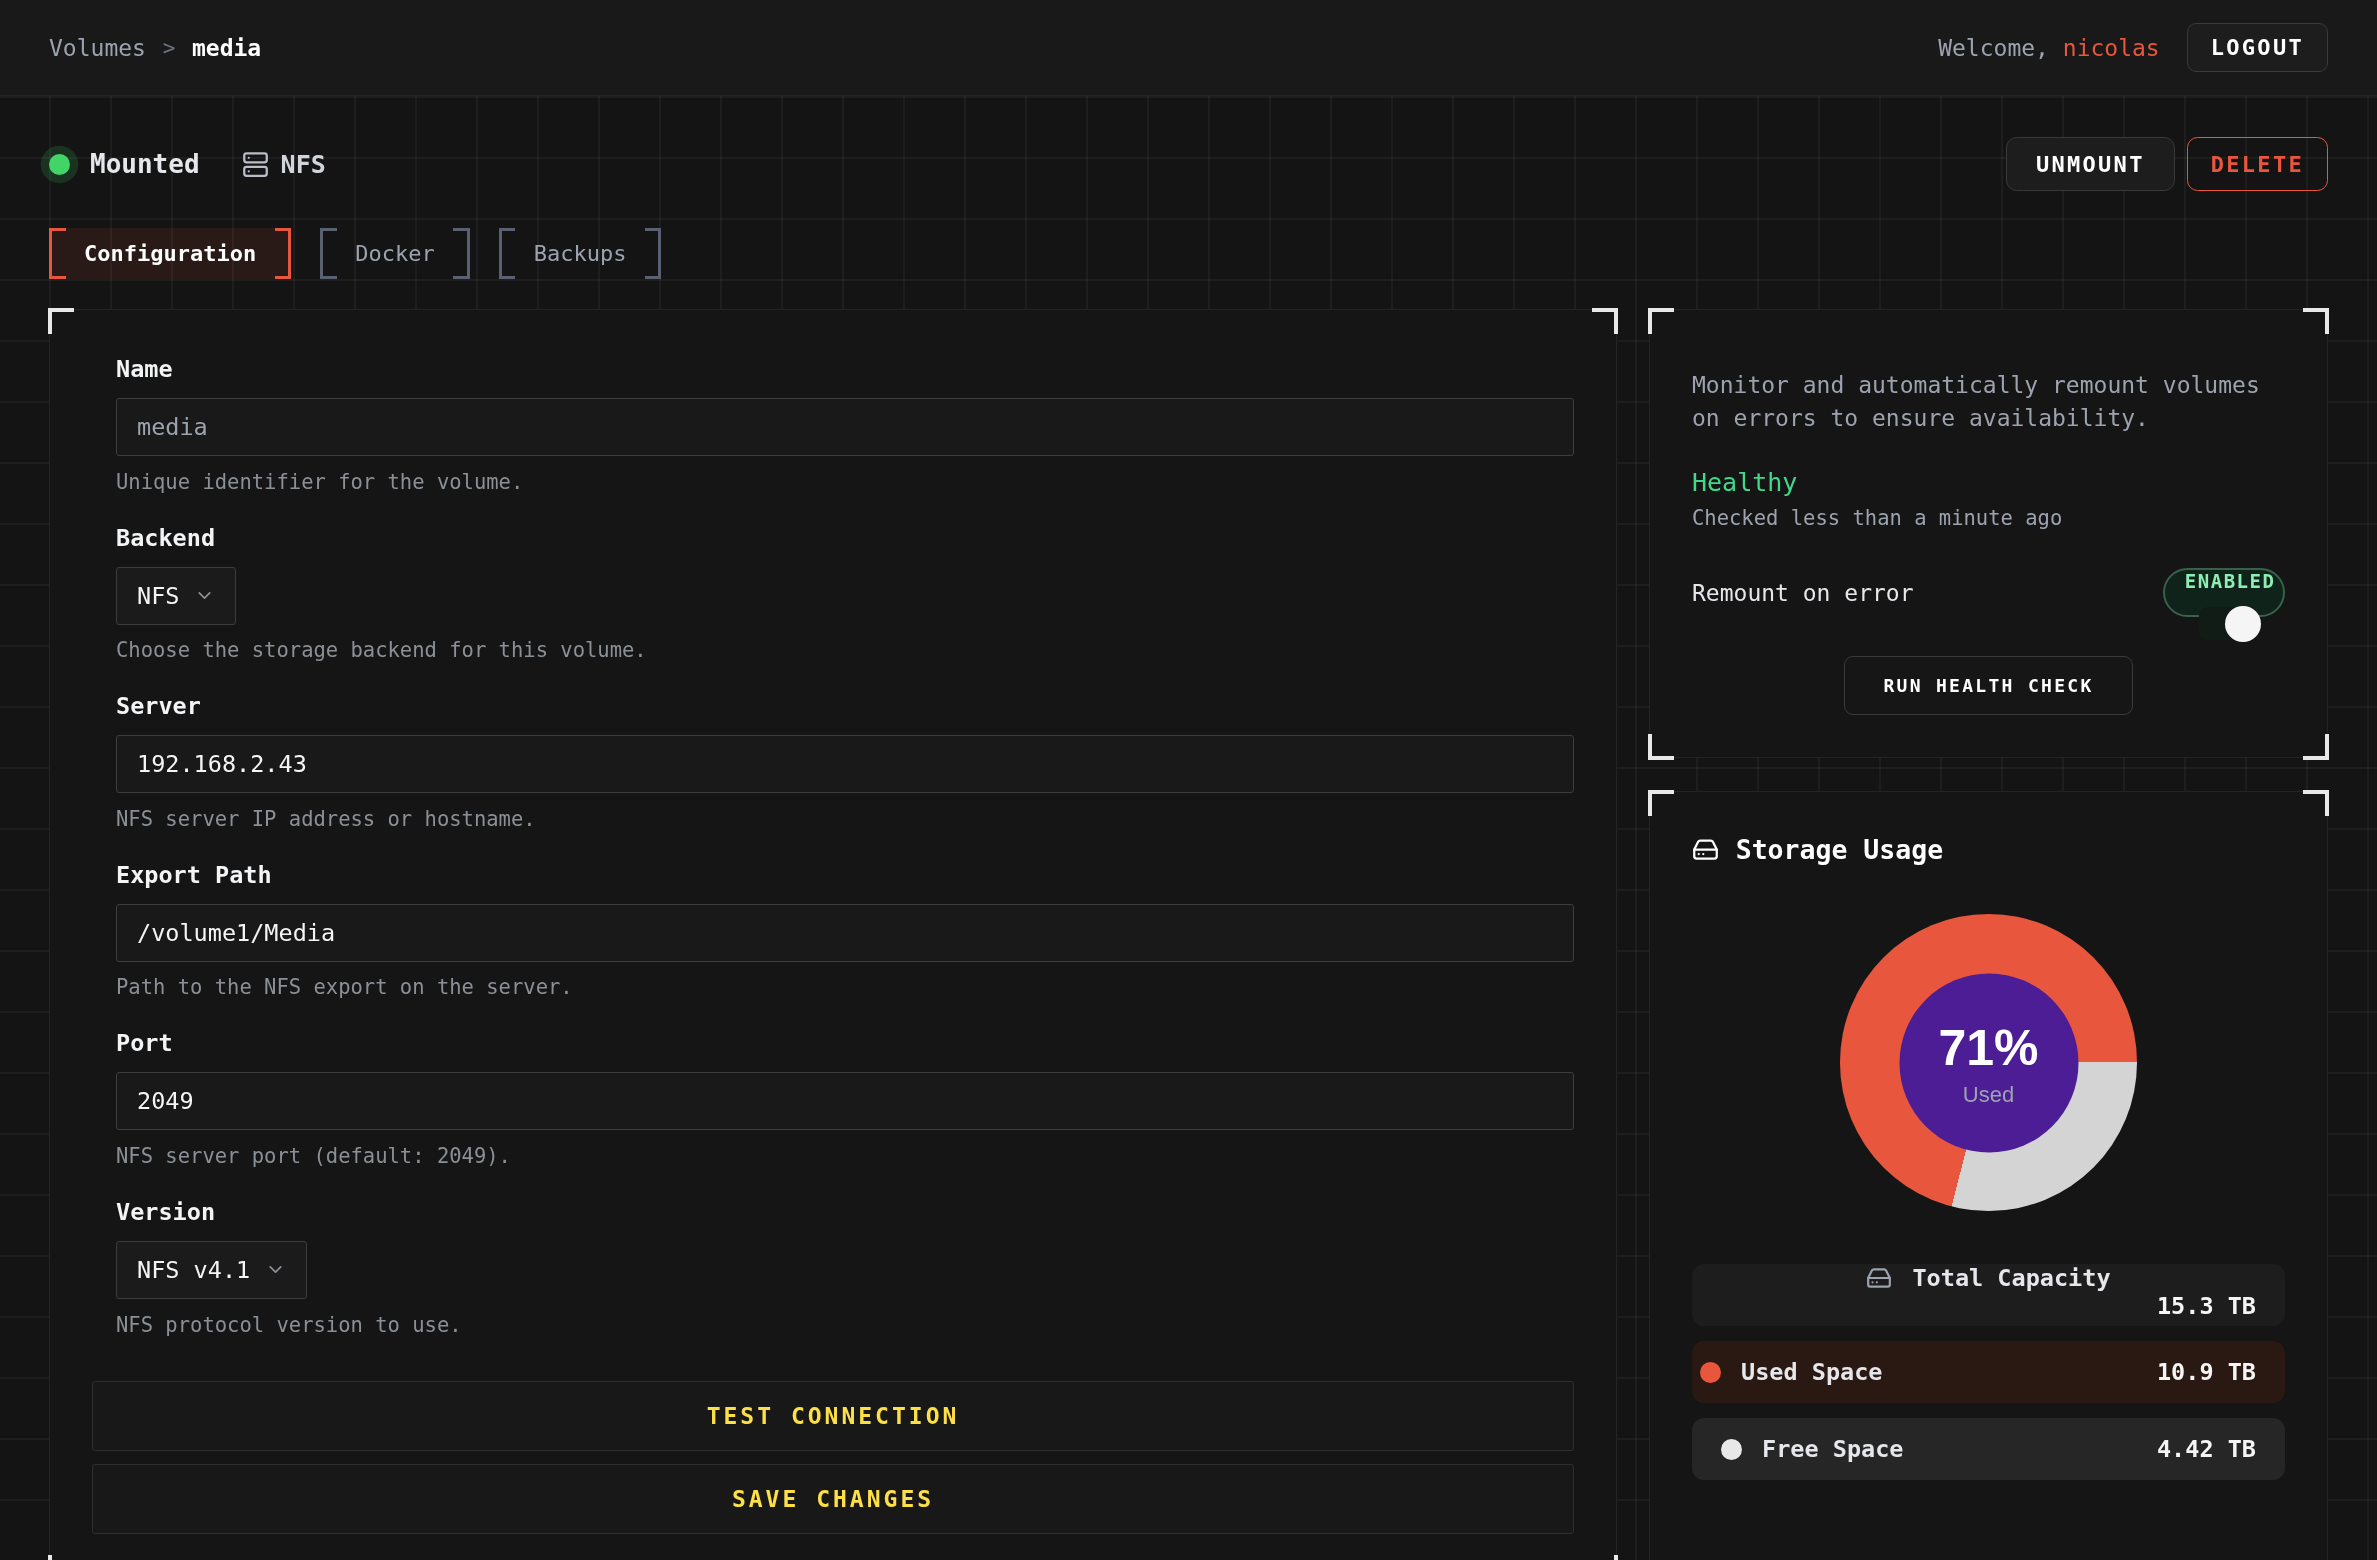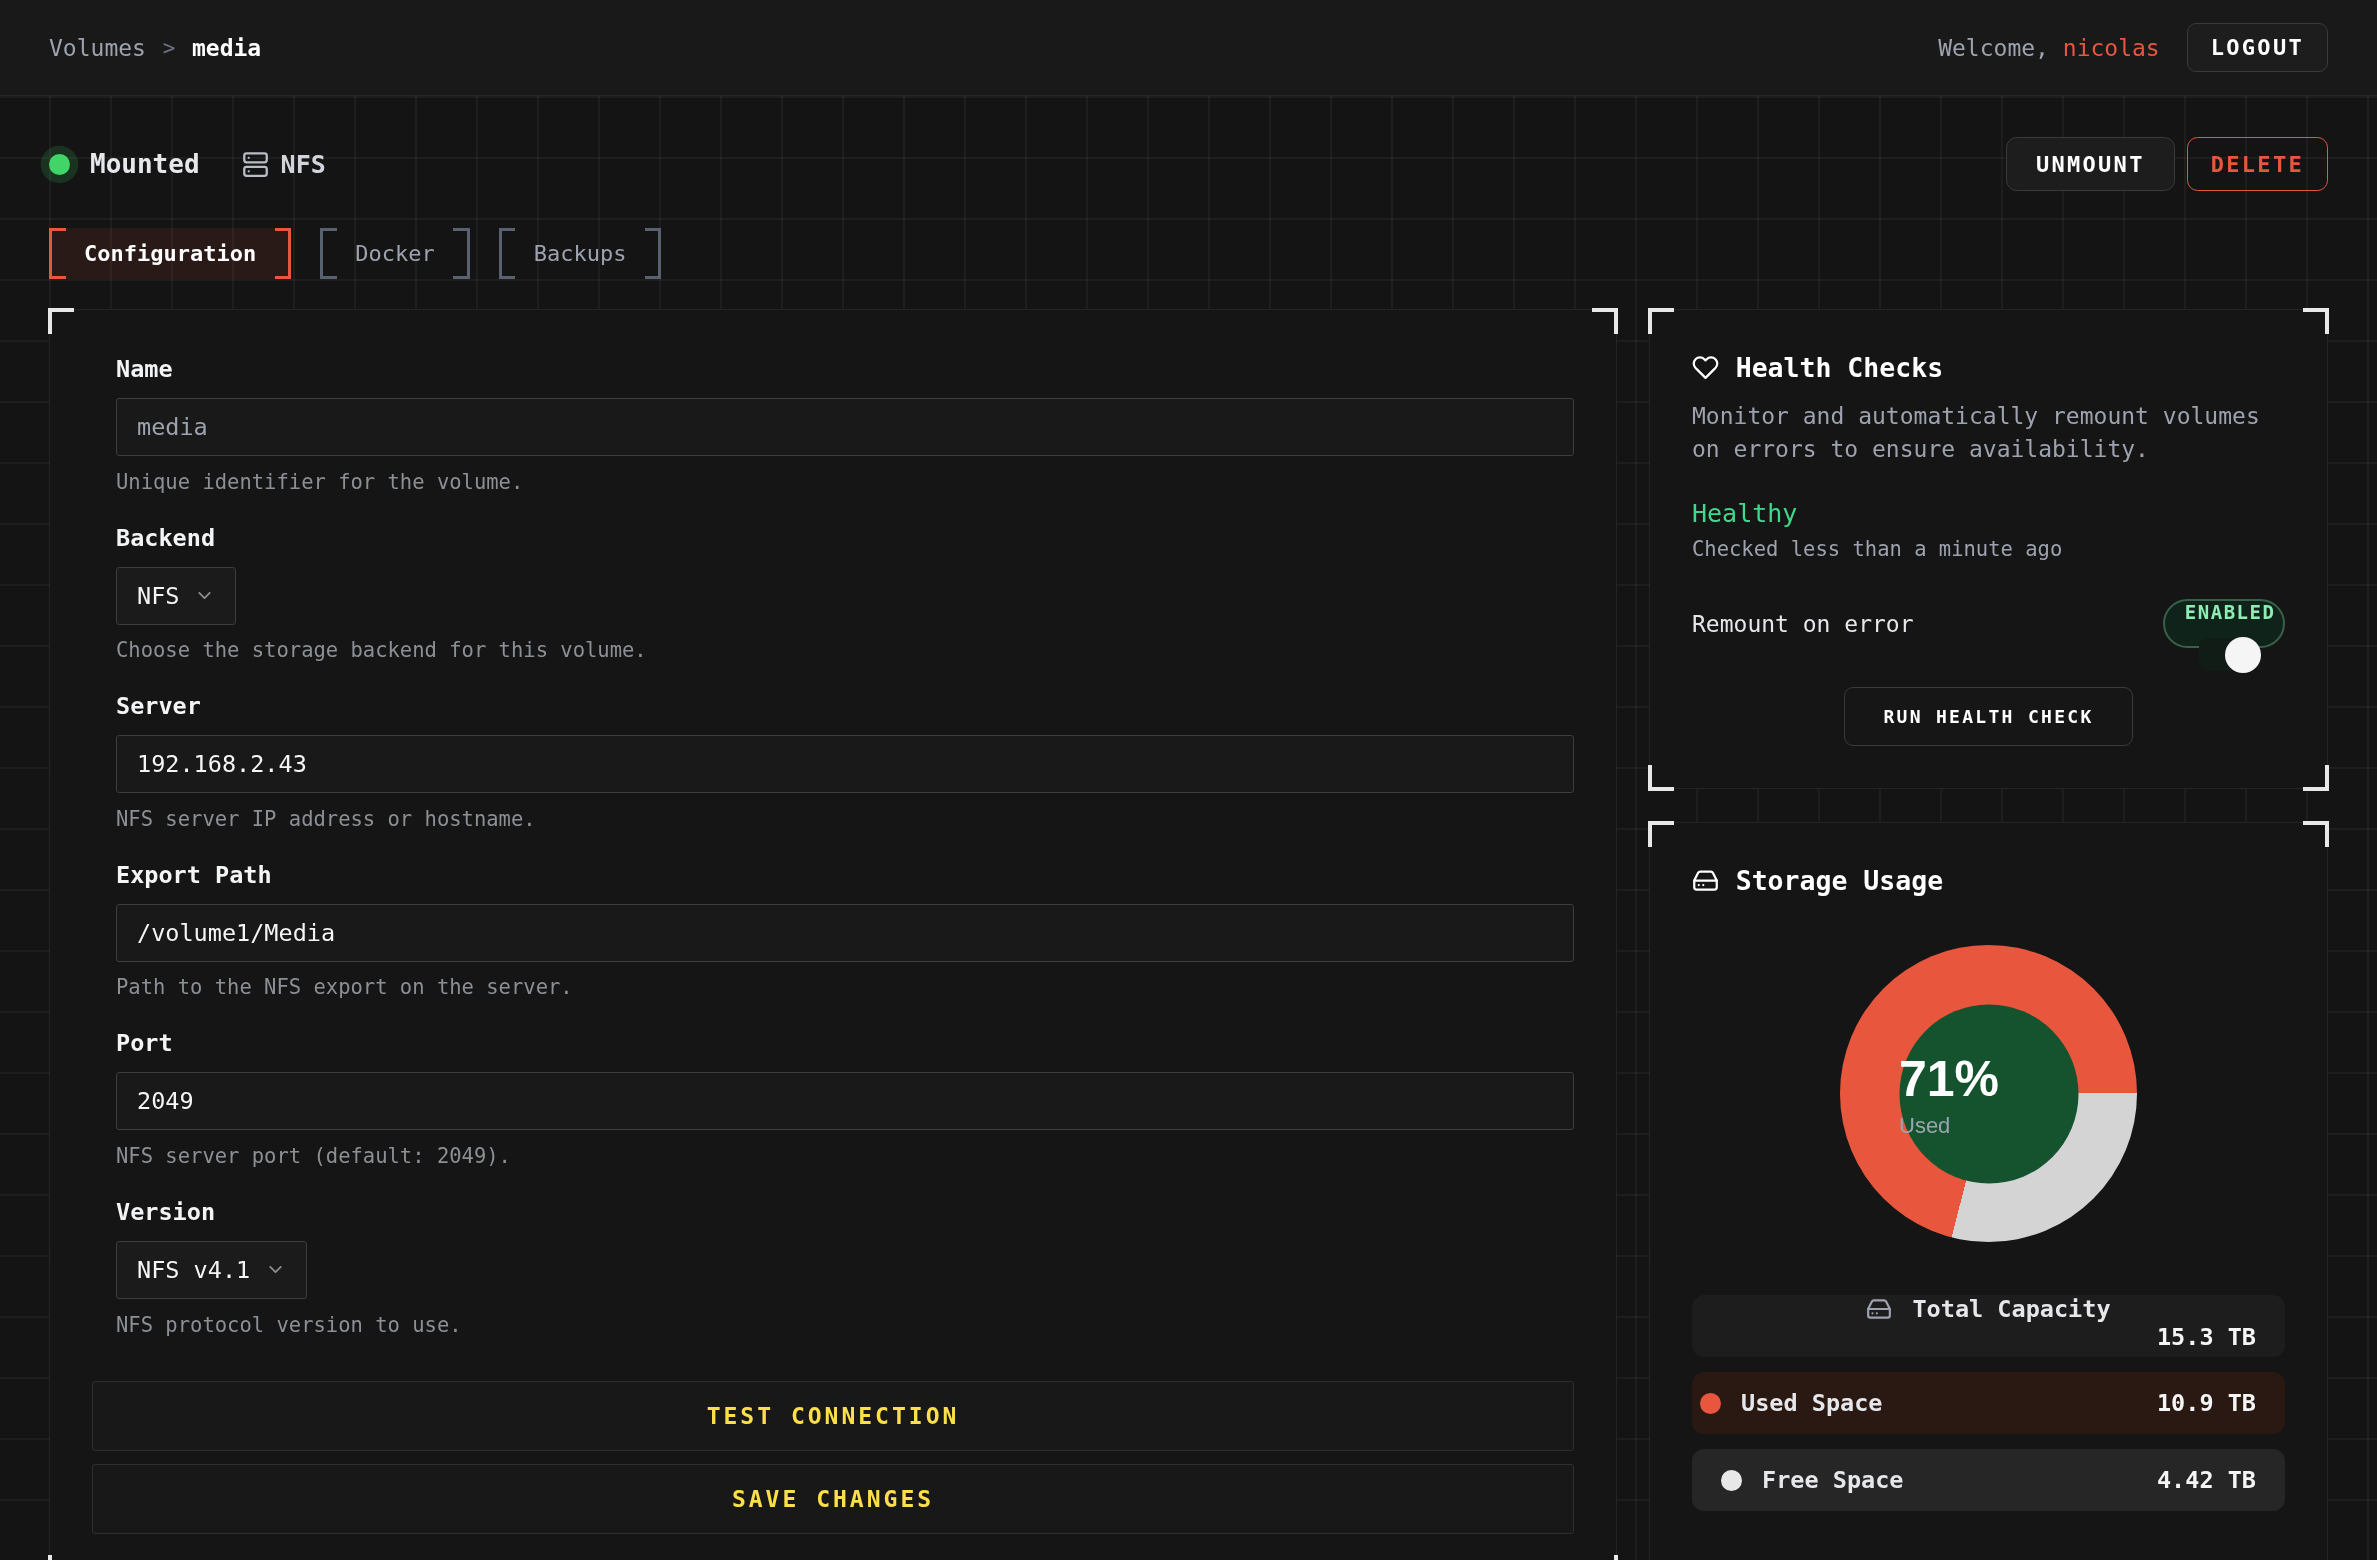--- a/index.html
+++ b/index.html
@@ -122,22 +122,22 @@
     background:#161616; border:1.5px solid #3a3a3a; border-radius:9px;
     color:#ffffff; font-size:18px; font-weight:bold; letter-spacing:2.3px;
     padding:18px 38px; cursor:pointer; font-family:inherit;
   }
 
   
   .donut-wrap { margin:49px auto 53px; width:297px; height:297px; position:relative; }
   .donut { width:297px; height:297px; border-radius:50%; }
   .donut-hole {
     position:absolute; left:50%; top:50%; transform:translate(-50%,-50%);
-    width:179px; height:179px; border-radius:50%; background:#14532d;
-    display:flex; flex-direction:column; justify-content:center;
+    width:179px; height:179px; border-radius:50%; background:#4c1d95;
+    display:flex; flex-direction:column; align-items:center; justify-content:center;
     font-family:"Liberation Sans","DejaVu Sans",sans-serif;
   }
   .donut-pct { font-size:50px; font-weight:bold; color:#ffffff; }
   .donut-sub { font-size:22px; color:#9ca3af; margin-top:4.5px; }
   .srow {
     height:62px; border-radius:12px; display:flex; align-items:center;
     padding:0 29px; margin-bottom:15px; font-size:23.5px;
   }
   .srow .lbl { display:flex; align-items:center; gap:20px; color:#e5e7eb; font-weight:bold; }
   .srow .val { margin-left:auto; color:#f5f5f5; font-weight:bold; }
@@ -249,26 +249,20 @@
     </div>
 
     <div class="side-col">
 
       <div class="card health">
         <span class="corner tl"></span>
         <span class="corner tr"></span>
         <span class="corner bl"></span>
         <span class="corner br"></span>
 
-        <div class="card-title">
-          <svg width="27" height="27" viewBox="0 0 24 24" fill="none" stroke="currentColor" stroke-width="2" stroke-linecap="round" stroke-linejoin="round">
-              <path d="M20.84 4.61a5.5 5.5 0 0 0-7.78 0L12 5.67l-1.06-1.06a5.5 5.5 0 0 0-7.78 7.78l1.06 1.06L12 21.23l7.78-7.78 1.06-1.06a5.5 5.5 0 0 0 0-7.78z"></path>
-            </svg>
-          <span>Health Checks</span>
-        </div>
         <div class="health-desc">Monitor and automatically remount volumes on errors to ensure availability.</div>
         <div class="healthy">Healthy</div>
         <div class="checked">Checked less than a minute ago</div>
         <div class="remount-row">
           <span class="remount-label">Remount on error</span>
           <span class="toggle">
             <span class="toggle-text">ENABLED</span>
             <span class="knob-track">
                 <span class="knob-dark"></span>
                 <span class="knob"></span>

